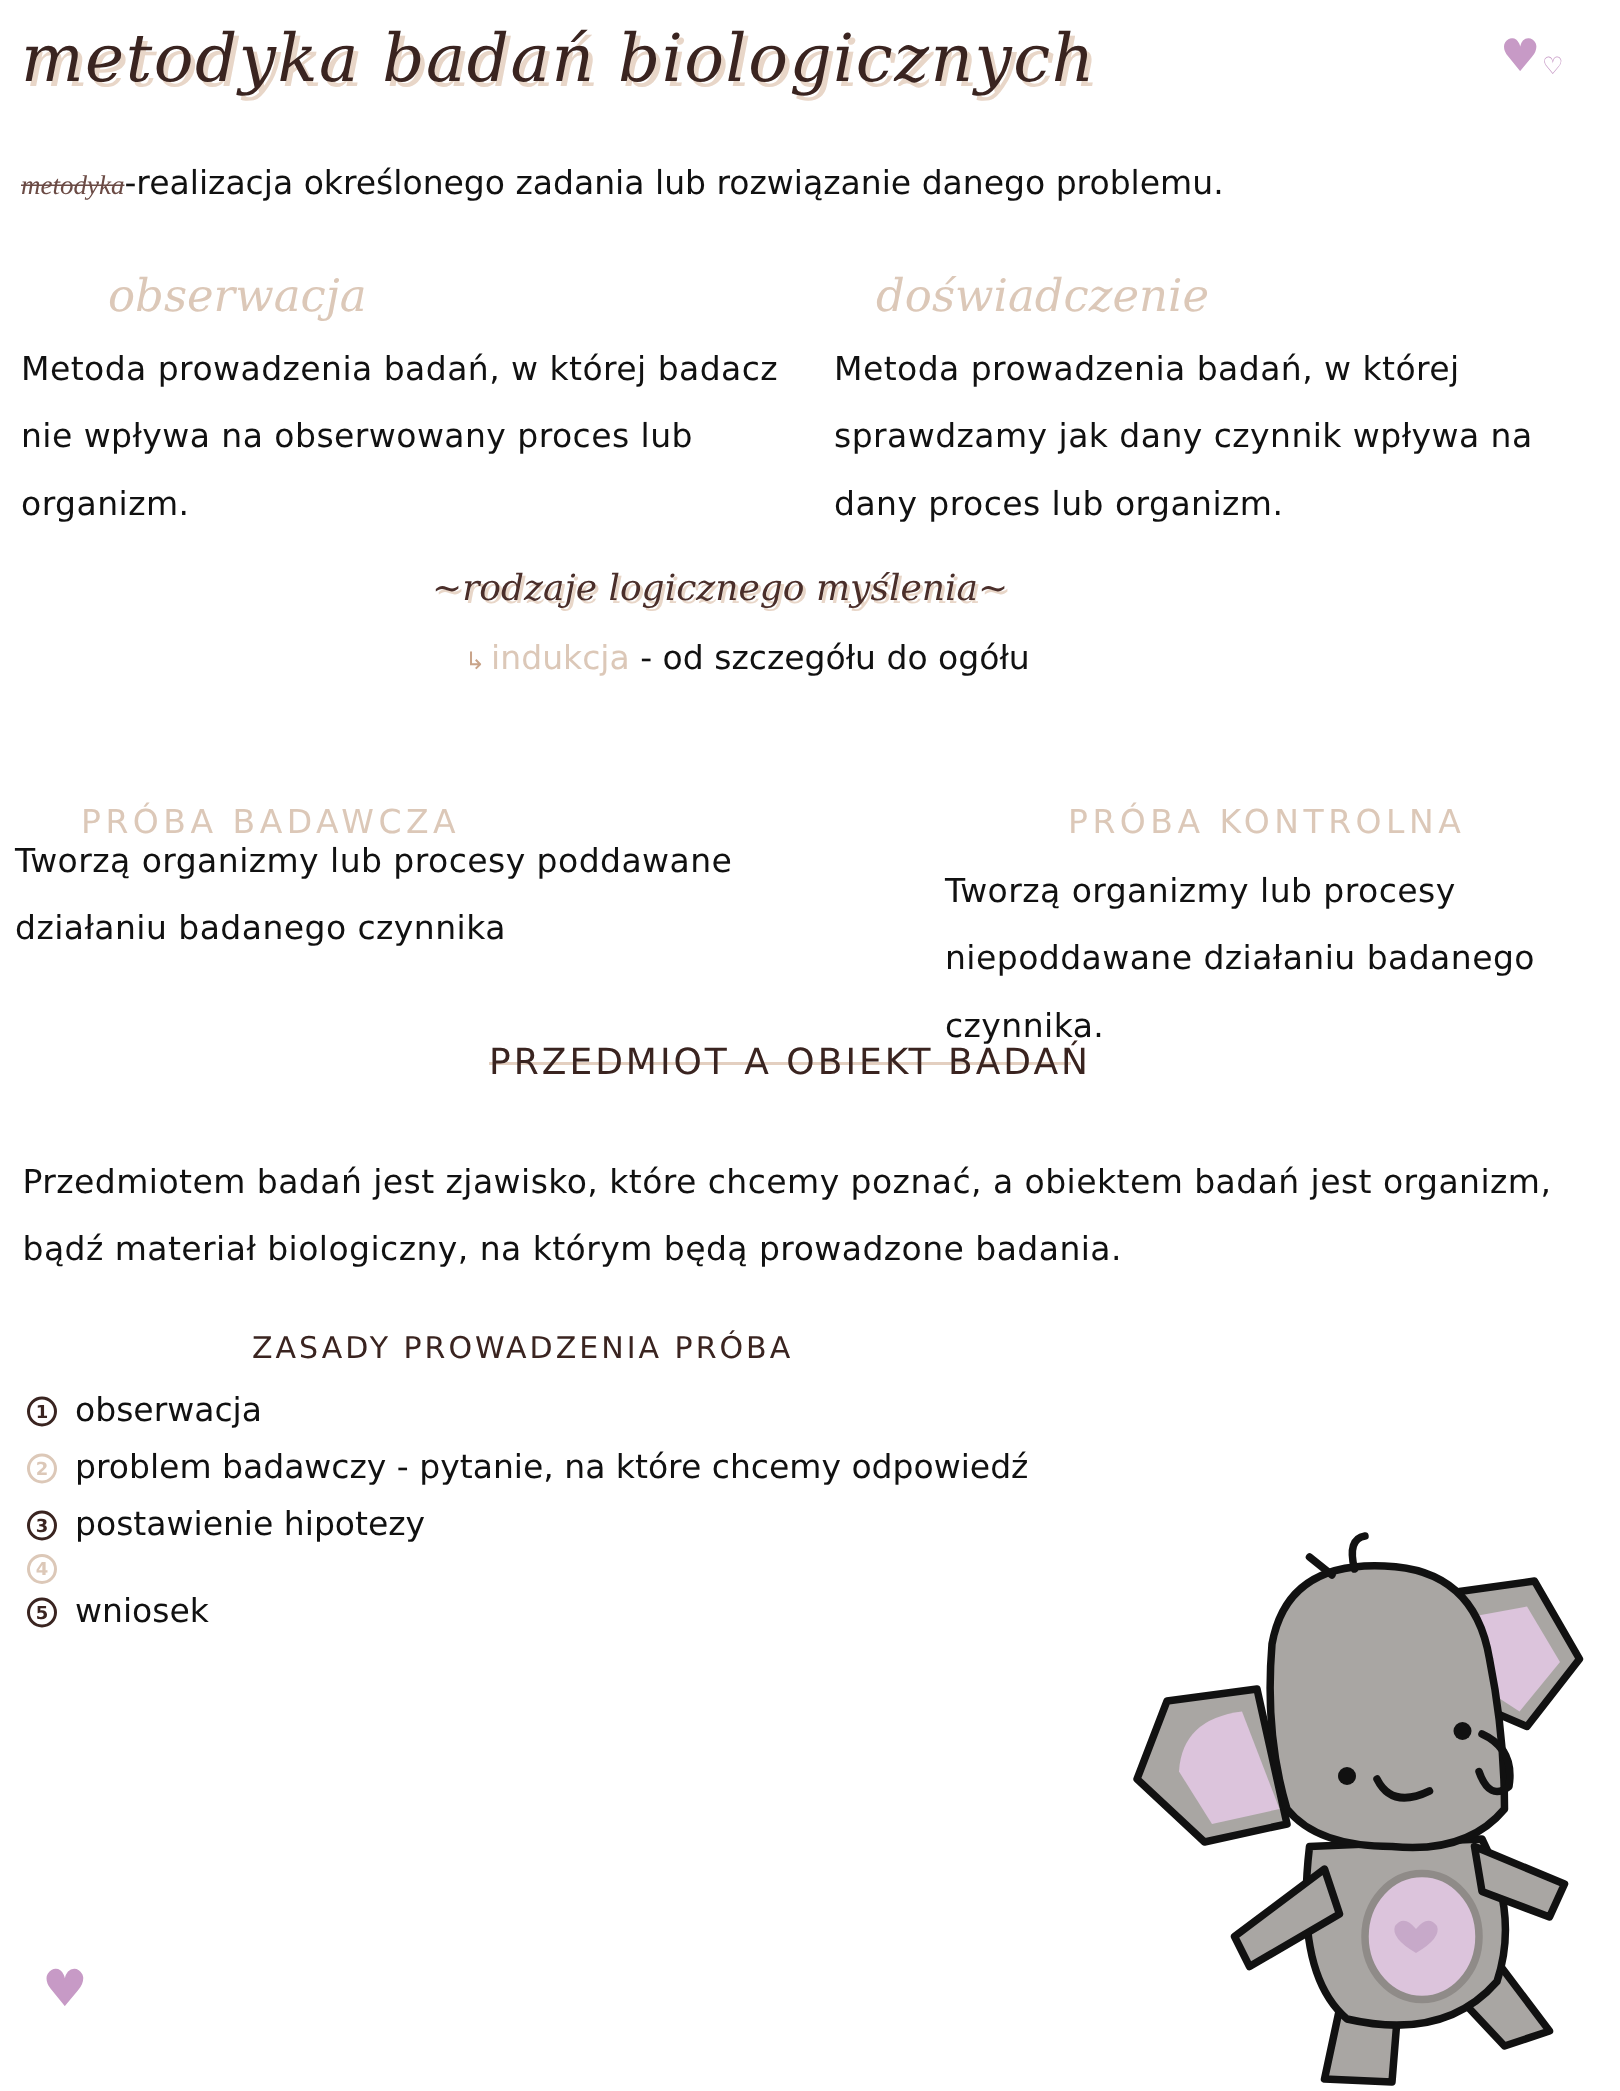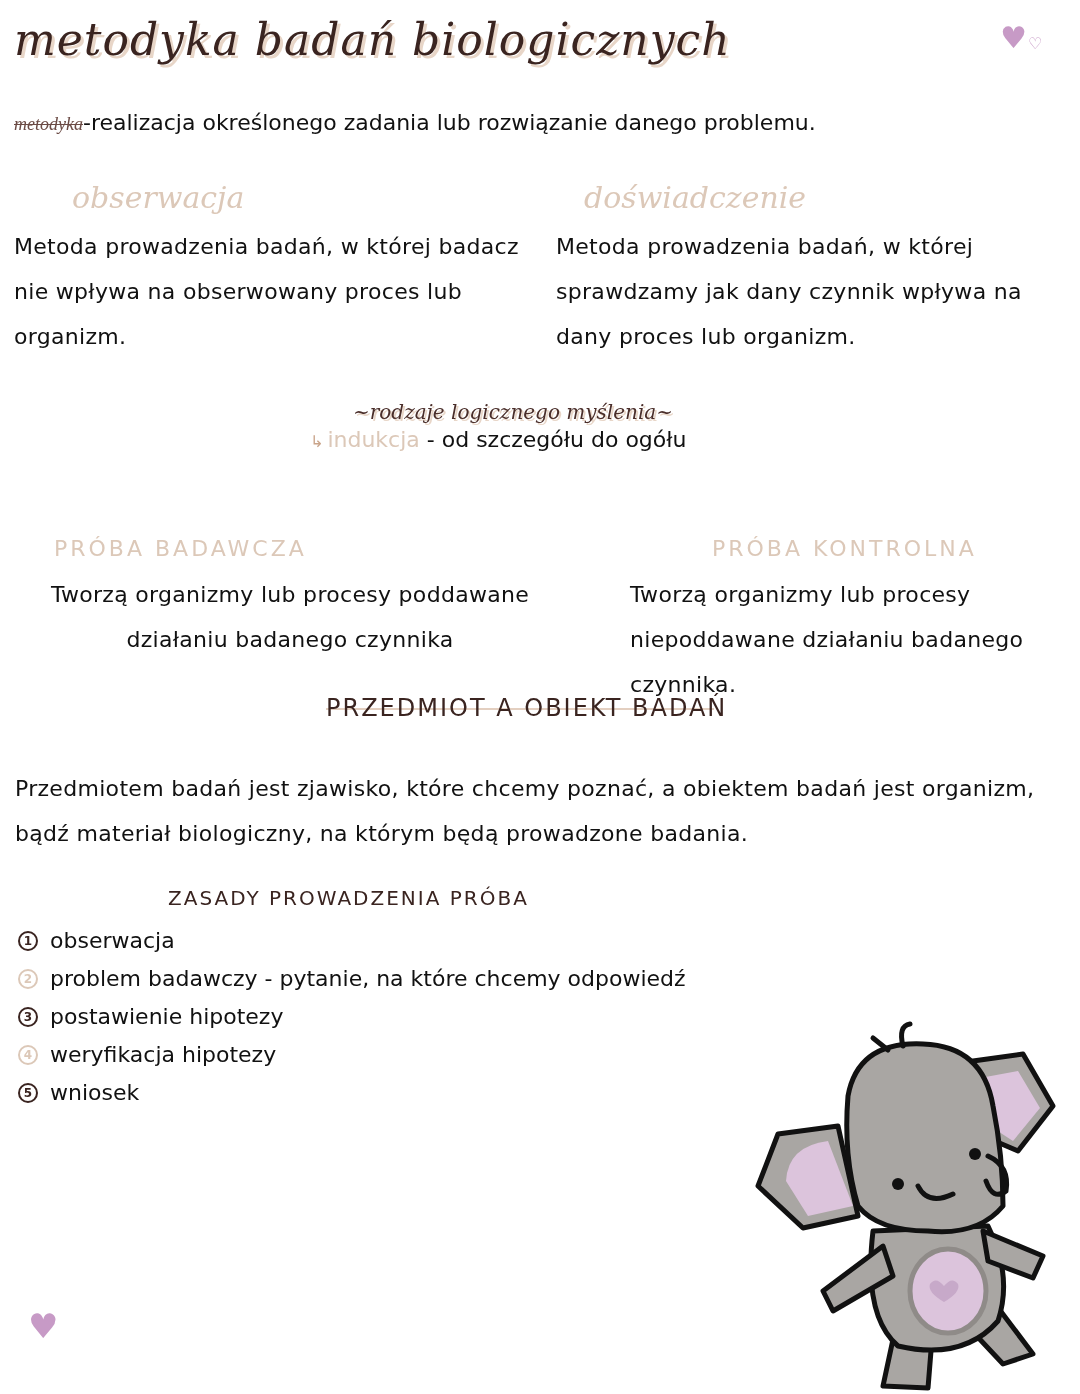--- a/index.html
+++ b/index.html
@@ -29,33 +29,33 @@
     .cursive-head {
       font-family: "DejaVu Serif", serif; font-style: italic;
       font-size: 30px; color: #dcc8b8;
     }
     .obs-head { left: 72px; top: 180px; }
     .obs-text { left: 14px; top: 224px; width: 520px; }
     .dos-head { left: 584px; top: 180px; }
     .dos-text { left: 556px; top: 224px; width: 520px; }
 
     .logic-head {
-      left: 288px; top: 400px; width: 450px; text-align: center;
-      font-family: "DejaVu Serif", serif; font-style: italic; font-size: 20px;
+      left: 288px; top: 378px; width: 450px; 
+      font-family: "DejaVu Serif", serif; font-style: italic; font-size: 24px;
       color: #4a2e2a; text-shadow: 2px 2px 0 #e8d6c8;
     }
     .logic-list { left: 310px; top: 420px; font-size: 22px; line-height: 39px; }
     .arrow { color: #c9a48a; font-size: 16px; margin-right: 4px; }
     .term-light { color: #dcc8b8; }
 
     .caps-head {
       font-size: 22px; letter-spacing: 3px; color: #dcc8b8; font-weight: normal;
     }
     .pb-head { left: 54px; top: 536px; }
-    .pb-text { left: 10px; top: 572px; width: 560px; text-align: center; }
+    .pb-text { left: 10px; top: 552px; width: 560px; }
     .pk-head { left: 712px; top: 536px; }
     .pk-text { left: 630px; top: 572px; width: 445px; }
 
     .przed-head {
       left: 326px; top: 694px; font-size: 24px; letter-spacing: 2px; color: #3a2420;
       font-weight: normal;
     }
     .przed-line {
       left: 326px; top: 708px; width: 388px; height: 2px; background: #e3cfc0;
     }
@@ -120,21 +120,20 @@
   <li class="step">
       <span class="step-num num-light">2</span>
       <span class="step-label">problem badawczy - pytanie, na które chcemy odpowiedź</span>
     </li>
   <li class="step">
       <span class="step-num num-dark">3</span>
       <span class="step-label">postawienie hipotezy</span>
     </li>
   <li class="step">
       <span class="step-num num-light">4</span>
-      <span class="step-label">weryfikacja hipotezy</span>
     </li>
   <li class="step">
       <span class="step-num num-dark">5</span>
       <span class="step-label">wniosek</span>
     </li>
 </ul>
 
 <span class="abs heart-bottom">♥</span>
 
 <svg class="abs elephant" viewBox="0 0 332 378">

